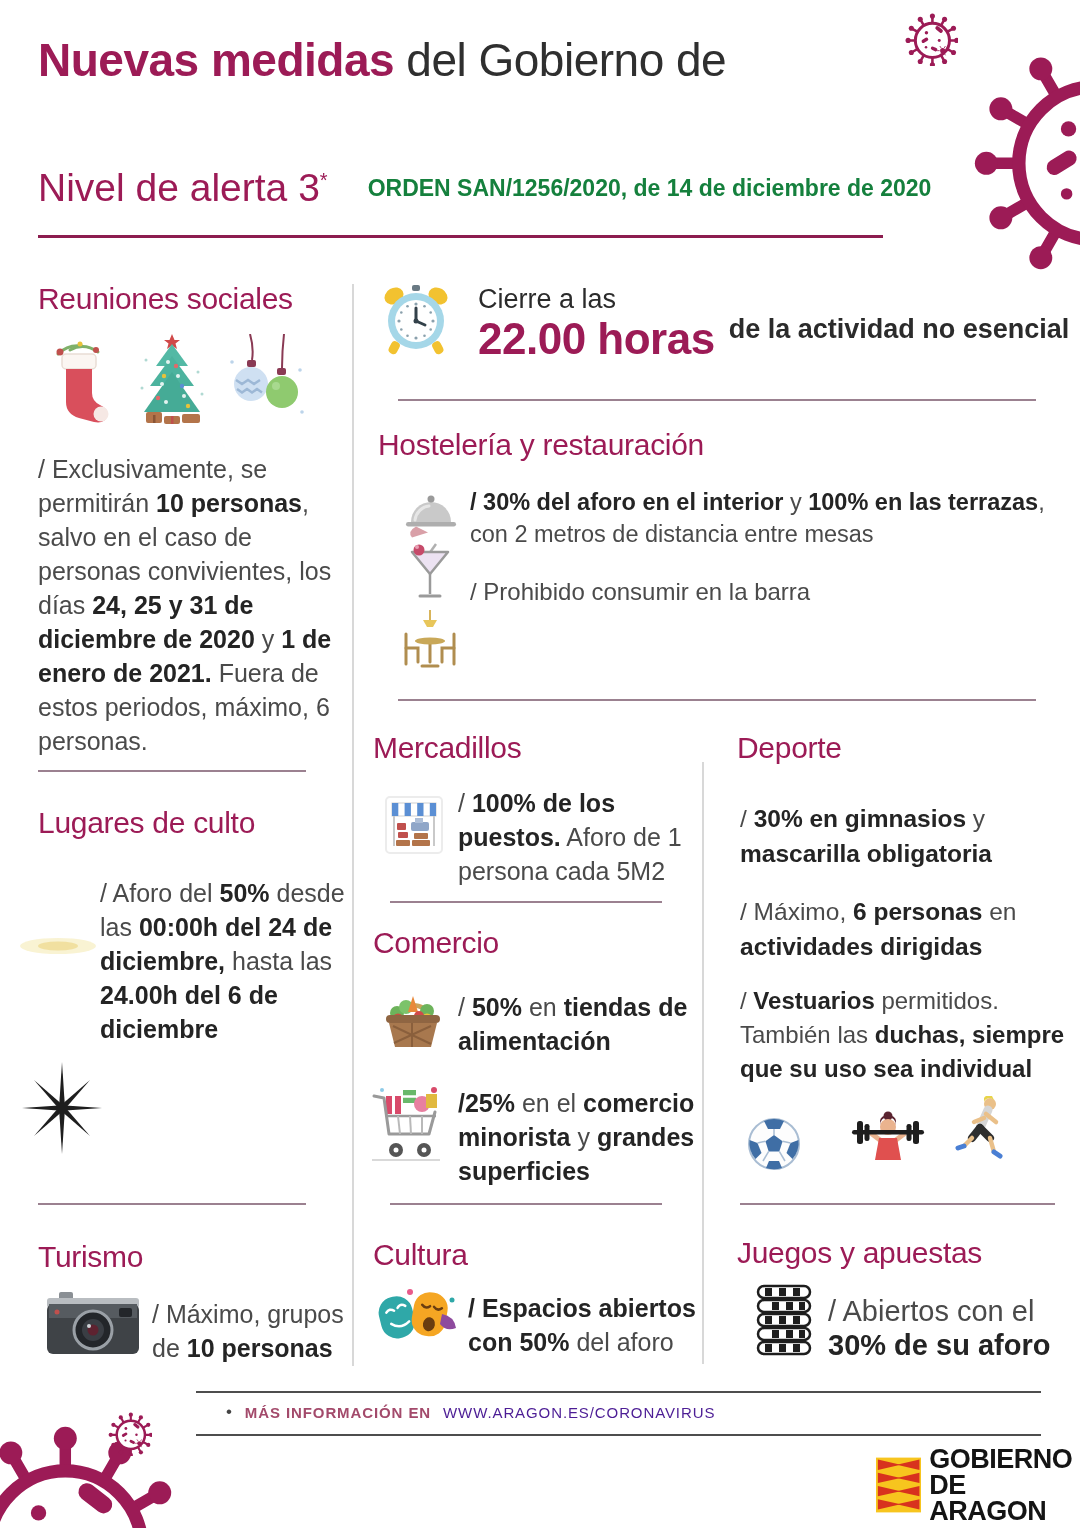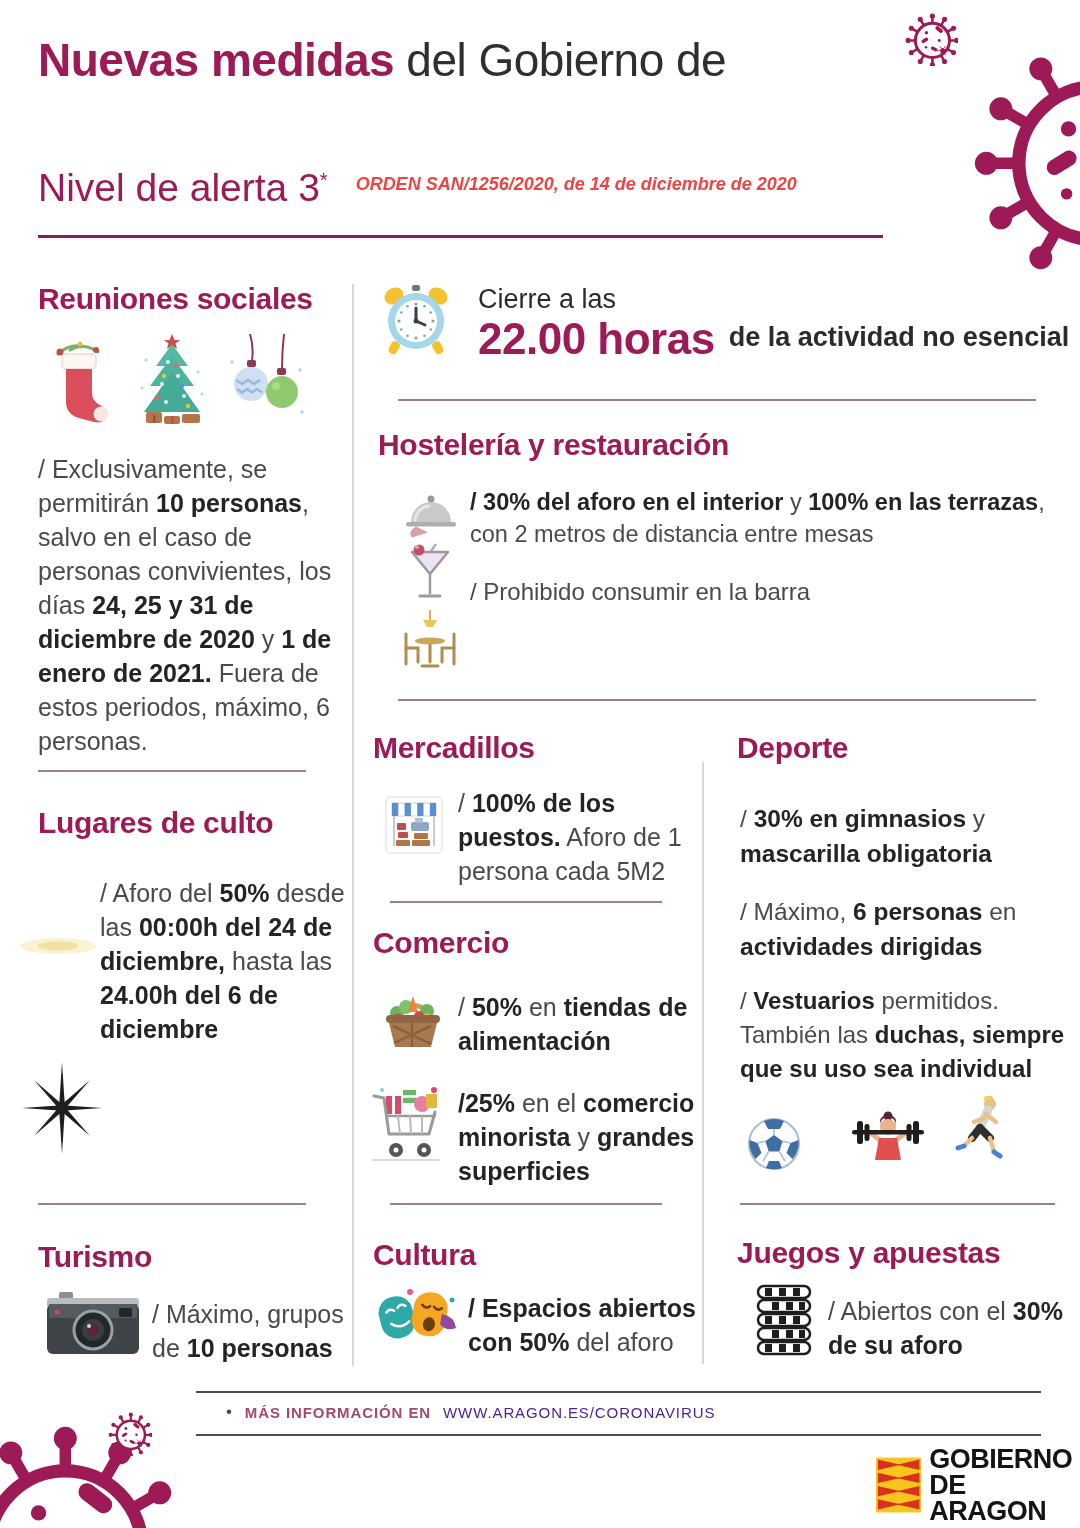--- a/index.html
+++ b/index.html
@@ -1,34 +1,34 @@
 <!DOCTYPE html>
 <html><head>
 <meta charset="utf-8">
 <style>
   *{margin:0;padding:0;box-sizing:border-box}
   html,body{background:#fff}
   body{font-family:"Liberation Sans","DejaVu Sans",sans-serif;-webkit-font-smoothing:antialiased}
   .page{position:relative;width:1080px;height:1528px;background:#fff;overflow:hidden}
   .abs{position:absolute}
   .mag{color:#9c1b56}
-  .h{font-size:30px;font-weight:700;color:#9c1b56;letter-spacing:-.3px}
+  .h{font-size:30px;font-weight:400;color:#9c1b56;letter-spacing:-.3px}
   .md{color:#4a4a4a}
   .md .bb{font-weight:700;color:#242424}
   .hr{position:absolute;height:2px;background:#9b8190}
   .vr{position:absolute;width:2px;background:#d8d8d8}
   .title{position:absolute;left:38px;top:32px;font-size:46px;line-height:57px;font-weight:400;color:#2f2f2f;letter-spacing:-.5px}
   .title .mag{font-weight:800}
-  .alert-row{position:absolute;left:38px;top:166px;display:flex;align-items:center;gap:28px}
+  .alert-row{position:absolute;left:38px;top:166px;display:flex;align-items:flex-end;gap:40px}
   .alert{font-size:39px;color:#9c1b56;font-weight:500}
   .alert sup{font-size:20px}
-  .order{font-size:18px;font-style:italic;font-weight:700;color:#ef4444;padding-bottom:8px}
+  .order{font-size:23px;font-weight:700;color:#15803d;padding-bottom:8px}
   .rule-main{position:absolute;left:38px;top:235px;width:845px;height:3px;background:#8c1d4f}
   .cierre1{position:absolute;left:478px;top:284px;font-size:27px;font-weight:400;color:#2b2b2b}
-  .cierre2{position:absolute;left:478px;top:314px;display:flex;align-items:center;gap:14px;white-space:nowrap}
+  .cierre2{position:absolute;left:478px;top:314px;display:flex;align-items:flex-start;gap:14px;white-space:nowrap}
   .cierre-time{font-size:44px;font-weight:800;color:#9c1b56;letter-spacing:-.5px}
   .cierre-rest{font-size:27px;font-weight:700;color:#2b2b2b;padding-bottom:4px}
   .footer-info{position:absolute;left:226px;top:1402px;display:flex;align-items:center;gap:12px;font-size:15px;letter-spacing:.9px}
   .footer-info .bullet{color:#444;font-size:17px}
   .footer-info .pre{color:#a34a6b;font-weight:600}
   .footer-info .link{color:#4c1d95;font-weight:400}
   .logo{position:absolute;left:876px;top:1446px;display:flex;align-items:center;gap:8px}
   .logo-text{font-size:27px;font-weight:800;color:#141414;line-height:26px;letter-spacing:-.5px}
 </style>
 </head>
@@ -463,21 +463,21 @@
         <rect x="27" y="32" width="7" height="8"></rect>
         <rect x="41" y="32" width="7" height="8"></rect>
       <rect x="20" y="46" width="7" height="8"></rect>
         <rect x="34" y="46" width="7" height="8"></rect>
         <rect x="47" y="46" width="6" height="8"></rect>
       <rect x="13" y="60" width="7" height="8"></rect>
         <rect x="27" y="60" width="7" height="8"></rect>
         <rect x="41" y="60" width="7" height="8"></rect>
     </g>
   </svg>
-  <div class="abs md" style="left:828px;top:1294px;width:235px;font-size:25px;line-height:34px"><span>/ Abiertos con el </span><span class="bb">30% de su aforo</span><span></span></div>
+  <div class="abs md" style="left:828px;top:1294px;width:235px;font-size:29px;line-height:34px"><span>/ Abiertos con el </span><span class="bb">30% de su aforo</span><span></span></div>
 
   <div class="hr" style="left:196px;top:1391px;width:845px;background:#4d4d4d"></div>
   <div class="footer-info">
     <span class="bullet">•</span>
     <span class="pre">MÁS INFORMACIÓN EN</span>
     <span class="link">WWW.ARAGON.ES/CORONAVIRUS</span>
   </div>
   <div class="hr" style="left:196px;top:1434px;width:845px;background:#4d4d4d"></div>
 
   <div class="logo">

